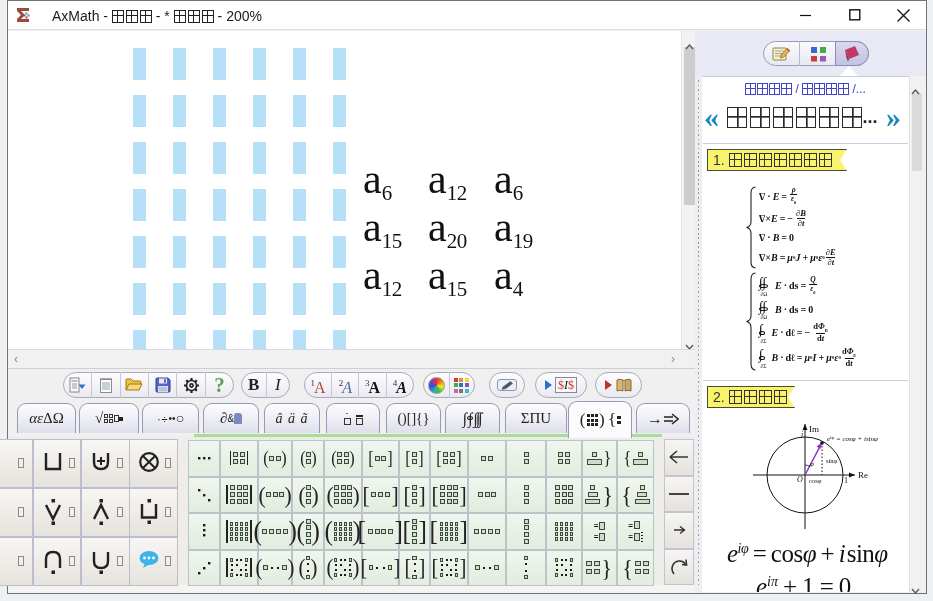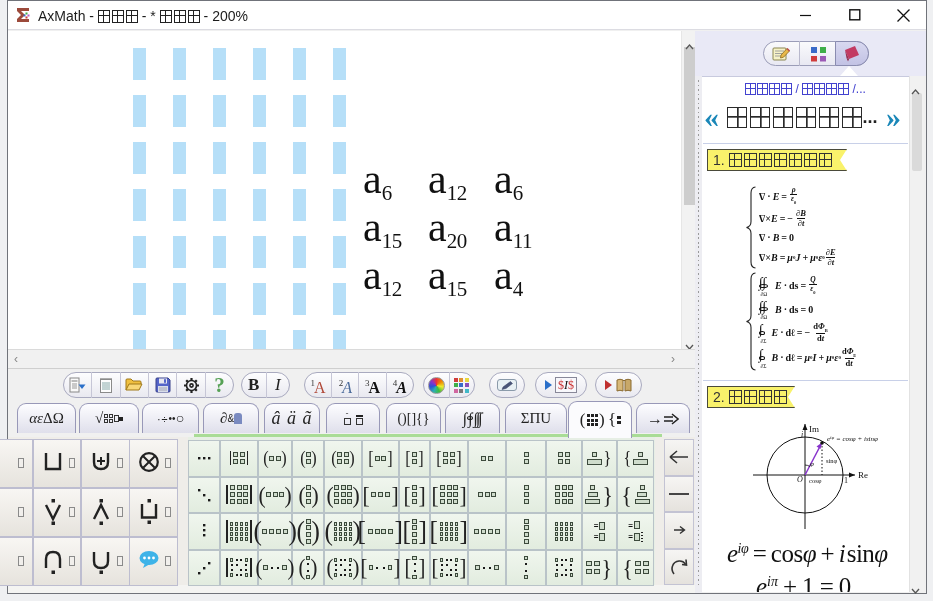--- a/index.html
+++ b/index.html
@@ -10,21 +10,21 @@
 <div class="abs" style="left:7px;top:0;width:920px;height:594px;background:#f0f0f0;border:1px solid #70737a;"></div>
 <div class="abs" style="left:8px;top:1px;width:918px;height:29px;background:#fff;border-bottom:1px solid #dcdce2;"></div>
 <div class="abs" style="left:16px;top:8px;width:15px;height:14px;">
 <svg width="15" height="14" viewBox="0 0 15 14">
 <path d="M1 0 H13 V3 H5 L9 7 L5 11 H13 V14 H1 V11 L5 7 L1 3 Z" fill="#9c4a3b"></path>
 <rect x="9.5" y="4.5" width="2" height="2" fill="#3fae49"></rect>
       <rect x="7.5" y="6.5" width="2" height="2" fill="#3a6bc8"></rect>
 <rect x="11.5" y="6.5" width="2" height="2" fill="#b65cc8"></rect>
       <rect x="9.5" y="8.5" width="2" height="2" fill="#d03c3c"></rect>
 </svg></div>
-<div class="abs" style="left:38px;top:8px;height:16px;display:flex;align-items:center;font-size:14px;color:#1c1c1c;">AxMath&nbsp;-&nbsp;<span style="display:inline-flex;gap:2px;vertical-align:-1px;">
+<div class="abs" style="left:52px;top:8px;height:16px;display:flex;align-items:center;font-size:14px;color:#1c1c1c;">AxMath&nbsp;-&nbsp;<span style="display:inline-flex;gap:2px;vertical-align:-1px;">
       <span style="width:12px;height:13px;box-sizing:border-box;border:1.3px solid #222;background:linear-gradient(#222,#222) 50% 50%/100% 1.3px no-repeat,linear-gradient(#222,#222) 50% 50%/1.3px 100% no-repeat;"></span>
       <span style="width:12px;height:13px;box-sizing:border-box;border:1.3px solid #222;background:linear-gradient(#222,#222) 50% 50%/100% 1.3px no-repeat,linear-gradient(#222,#222) 50% 50%/1.3px 100% no-repeat;"></span>
       <span style="width:12px;height:13px;box-sizing:border-box;border:1.3px solid #222;background:linear-gradient(#222,#222) 50% 50%/100% 1.3px no-repeat,linear-gradient(#222,#222) 50% 50%/1.3px 100% no-repeat;"></span>
     </span>&nbsp;-&nbsp;*&nbsp;<span style="display:inline-flex;gap:2px;vertical-align:-1px;">
       <span style="width:12px;height:13px;box-sizing:border-box;border:1.3px solid #222;background:linear-gradient(#222,#222) 50% 50%/100% 1.3px no-repeat,linear-gradient(#222,#222) 50% 50%/1.3px 100% no-repeat;"></span>
       <span style="width:12px;height:13px;box-sizing:border-box;border:1.3px solid #222;background:linear-gradient(#222,#222) 50% 50%/100% 1.3px no-repeat,linear-gradient(#222,#222) 50% 50%/1.3px 100% no-repeat;"></span>
       <span style="width:12px;height:13px;box-sizing:border-box;border:1.3px solid #222;background:linear-gradient(#222,#222) 50% 50%/100% 1.3px no-repeat,linear-gradient(#222,#222) 50% 50%/1.3px 100% no-repeat;"></span>
     </span>&nbsp;-&nbsp;200%</div>
 <div class="abs" style="left:800px;top:3px;width:110px;height:24px;display:flex;justify-content:space-between;align-items:center;">
     <svg width="12" height="12" viewBox="0 0 12 12">
@@ -78,21 +78,21 @@
 <div class="abs" style="left:325px;top:111px;width:13px;height:32px;background:#b6dff8;"></div>
 <div class="abs" style="left:325px;top:158px;width:13px;height:32px;background:#b6dff8;"></div>
 <div class="abs" style="left:325px;top:205px;width:13px;height:32px;background:#b6dff8;"></div>
 <div class="abs" style="left:325px;top:252px;width:13px;height:32px;background:#b6dff8;"></div>
 <div class="abs" style="left:325px;top:299px;width:13px;height:32px;background:#b6dff8;"></div>
 <div class="ma" style="left:355px;top:127px;">a<sub>6</sub></div>
 <div class="ma" style="left:420px;top:127px;">a<sub>12</sub></div>
 <div class="ma" style="left:486px;top:127px;">a<sub>6</sub></div>
 <div class="ma" style="left:355px;top:175px;">a<sub>15</sub></div>
 <div class="ma" style="left:420px;top:175px;">a<sub>20</sub></div>
-<div class="ma" style="left:486px;top:175px;">a<sub>11</sub></div>
+<div class="ma" style="left:486px;top:175px;">a<sub>19</sub></div>
 <div class="ma" style="left:355px;top:223px;">a<sub>12</sub></div>
 <div class="ma" style="left:420px;top:223px;">a<sub>15</sub></div>
 <div class="ma" style="left:486px;top:223px;">a<sub>4</sub></div>
 </div>
 <div class="abs" style="left:681px;top:31px;width:16px;height:318px;background:#f2f2f2;border-left:1px solid #e6e6e6;">
     <div class="abs" style="left:2px;top:16px;width:12px;height:158px;background:#cdcdcd;"></div>
     <div class="abs" style="left:3px;top:5px;"><svg width="9" height="6" viewBox="0 0 9 6">
         <path d="M1 5 L4.5 1 L8 5" fill="none" stroke="#555" stroke-width="1.3"></path>
       </svg></div>
     <div class="abs" style="left:3px;top:305px;"><svg width="9" height="6" viewBox="0 0 9 6">
@@ -234,21 +234,21 @@
     <span style="letter-spacing:1px;color:#222;font-size:11px;">·÷</span>
     <span style="font-size:10px;color:#222;">••</span>
     <span style="font-family:'Liberation Serif',serif;font-size:14px;color:#222;">○</span>
   </div>
 <div style="position:absolute;top:403px;height:30px;border:1px solid #9898b8;border-bottom:none;border-radius:9px 9px 0 0;background:linear-gradient(#fdfdff,#dfdfeb);display:flex;align-items:center;justify-content:center;z-index:2;left:203px;width:56px;">
     <span style="font-family:'Liberation Serif',serif;font-size:15px;font-style:italic;color:#222;">∂</span>
     <span style="font-size:10px;color:#222;">&amp;</span>
     <span style="display:inline-block;width:8px;height:11px;background:#7a8ac0;border-radius:3px 3px 0 0;"></span>
   </div>
 <div style="position:absolute;top:403px;height:30px;border:1px solid #9898b8;border-bottom:none;border-radius:9px 9px 0 0;background:linear-gradient(#fdfdff,#dfdfeb);display:flex;align-items:center;justify-content:center;z-index:2;left:264px;width:56px;">
-    <span style="font-family:'Liberation Serif',serif;font-size:18px;font-style:italic;color:#222;letter-spacing:1px;">â&nbsp;ä&nbsp;ã</span>
+    <span style="font-family:'Liberation Serif',serif;font-size:14px;font-style:italic;color:#222;letter-spacing:1px;">â&nbsp;ä&nbsp;ã</span>
   </div>
 <div style="position:absolute;top:403px;height:30px;border:1px solid #9898b8;border-bottom:none;border-radius:9px 9px 0 0;background:linear-gradient(#fdfdff,#dfdfeb);display:flex;align-items:center;justify-content:center;z-index:2;left:326px;width:54px;">
     <span style="display:inline-flex;gap:5px;align-items:flex-end;">
       <span style="display:inline-flex;flex-direction:column;align-items:center;">
         <span style="font-size:8px;line-height:5px;color:#222;">ˆ</span>
         <span style="display:inline-block;width:7px;height:7px;border:1px solid #333;vertical-align:middle;"></span>
       </span>
       <span style="display:inline-flex;flex-direction:column;align-items:center;gap:1px;">
         <span style="display:inline-block;width:7px;height:1.5px;background:#222;"></span>
         <span style="display:inline-block;width:7px;height:7px;border:1px solid #333;vertical-align:middle;"></span>

